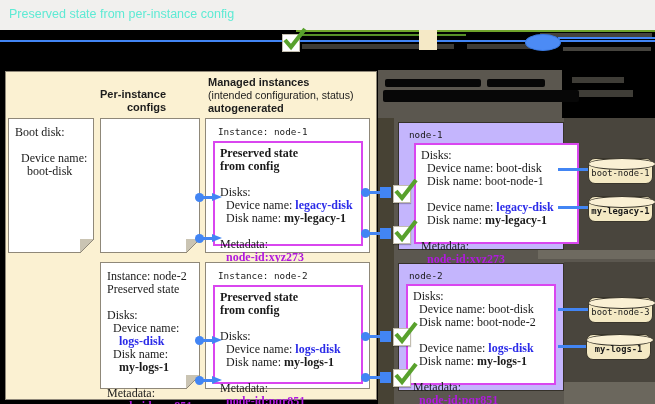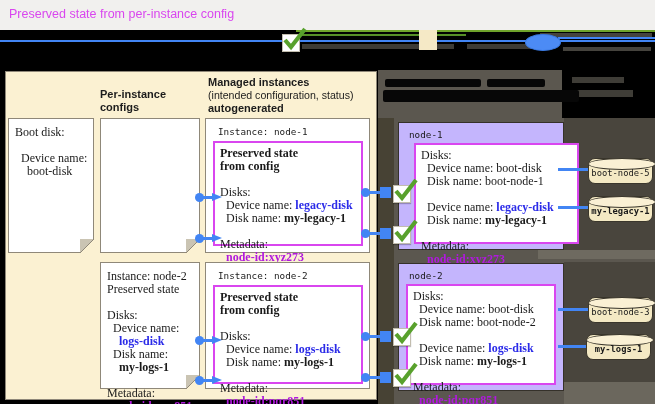--- a/index.html
+++ b/index.html
@@ -2,30 +2,30 @@
 <html><head>
 <meta charset="utf-8">
 <style>
   * { box-sizing: border-box; }
   body { margin:0; background:#000; font-family:"Liberation Sans", sans-serif; }
   #canvas { position:relative; width:655px; height:404px; background:#000; overflow:hidden; }
   .abs { position:absolute; }
 
   
   .titlebar { left:0; top:0; width:655px; height:30px; background:#f1f0ee; }
-  .title-text { left:9px; top:7px; font-size:12.5px; color:#d946ef; white-space:nowrap; }
+  .title-text { left:9px; top:7px; font-size:12.5px; color:#5eead4; white-space:nowrap; }
 
   
   .legendbar { left:0; top:30px; width:655px; height:41px; background:#000; }
 
   
   .panel-left { left:5px; top:71px; width:372px; height:329px; background:#fbf1d2; border:1px solid #8f8879; }
   .panel-right { left:378px; top:70px; width:277px; height:334px; background:#5b574f; }
 
-  .colhead { font-size:11px; line-height:13px; font-weight:bold; color:#1c1c1c; white-space:pre; }
+  .colhead { font-size:11px; line-height:13px; font-weight:bold; color:#1c1c1c; white-space:pre;text-align:right; }
   .colhead-normal { font-size:10.6px; line-height:13px; color:#1c1c1c; white-space:nowrap; }
 
   .doc { background:#fff; border:1px solid #8f8879; }
   .fold { position:absolute; right:-1px; bottom:-1px; width:14px; height:14px;
           background:linear-gradient(to bottom right,#cac4b3 48%,#8f8879 50%,#fbf1d2 52%); }
   .wbox { background:#fff; border:1px solid #8f8879; }
   .innerbox { background:#fff; border:2px solid #d946ef; }
   .vmbox { background:#c4b5fd; border:1.5px solid #35312a; }
 
   pre.code { font-family:Liberation Serif, serif; font-size:12px; line-height:13px;
@@ -184,21 +184,21 @@
 <span>Metadata:</span>
 <span>  </span><span class="mag">node-id:pqr851</span></pre>
     </div>
   </div>
 
   <div class="abs hline" style="left:558px;top:168px;width:30px"></div>
   <div class="abs hline" style="left:558px;top:206px;width:30px"></div>
   <div class="abs hline" style="left:558px;top:308px;width:30px"></div>
   <div class="abs hline" style="left:558px;top:345px;width:30px"></div>
   <div class="abs cyl" style="left:588px;top:158px">
-      <span class="lbl">boot-node-5</span>
+      <span class="lbl">boot-node-1</span>
     </div>
   <div class="abs cyl" style="left:588px;top:196px">
       <span class="lbl b">my-legacy-1</span>
     </div>
   <div class="abs cyl" style="left:588px;top:297px">
       <span class="lbl">boot-node-3</span>
     </div>
   <div class="abs cyl" style="left:586px;top:334px">
       <span class="lbl b">my-logs-1</span>
     </div>

